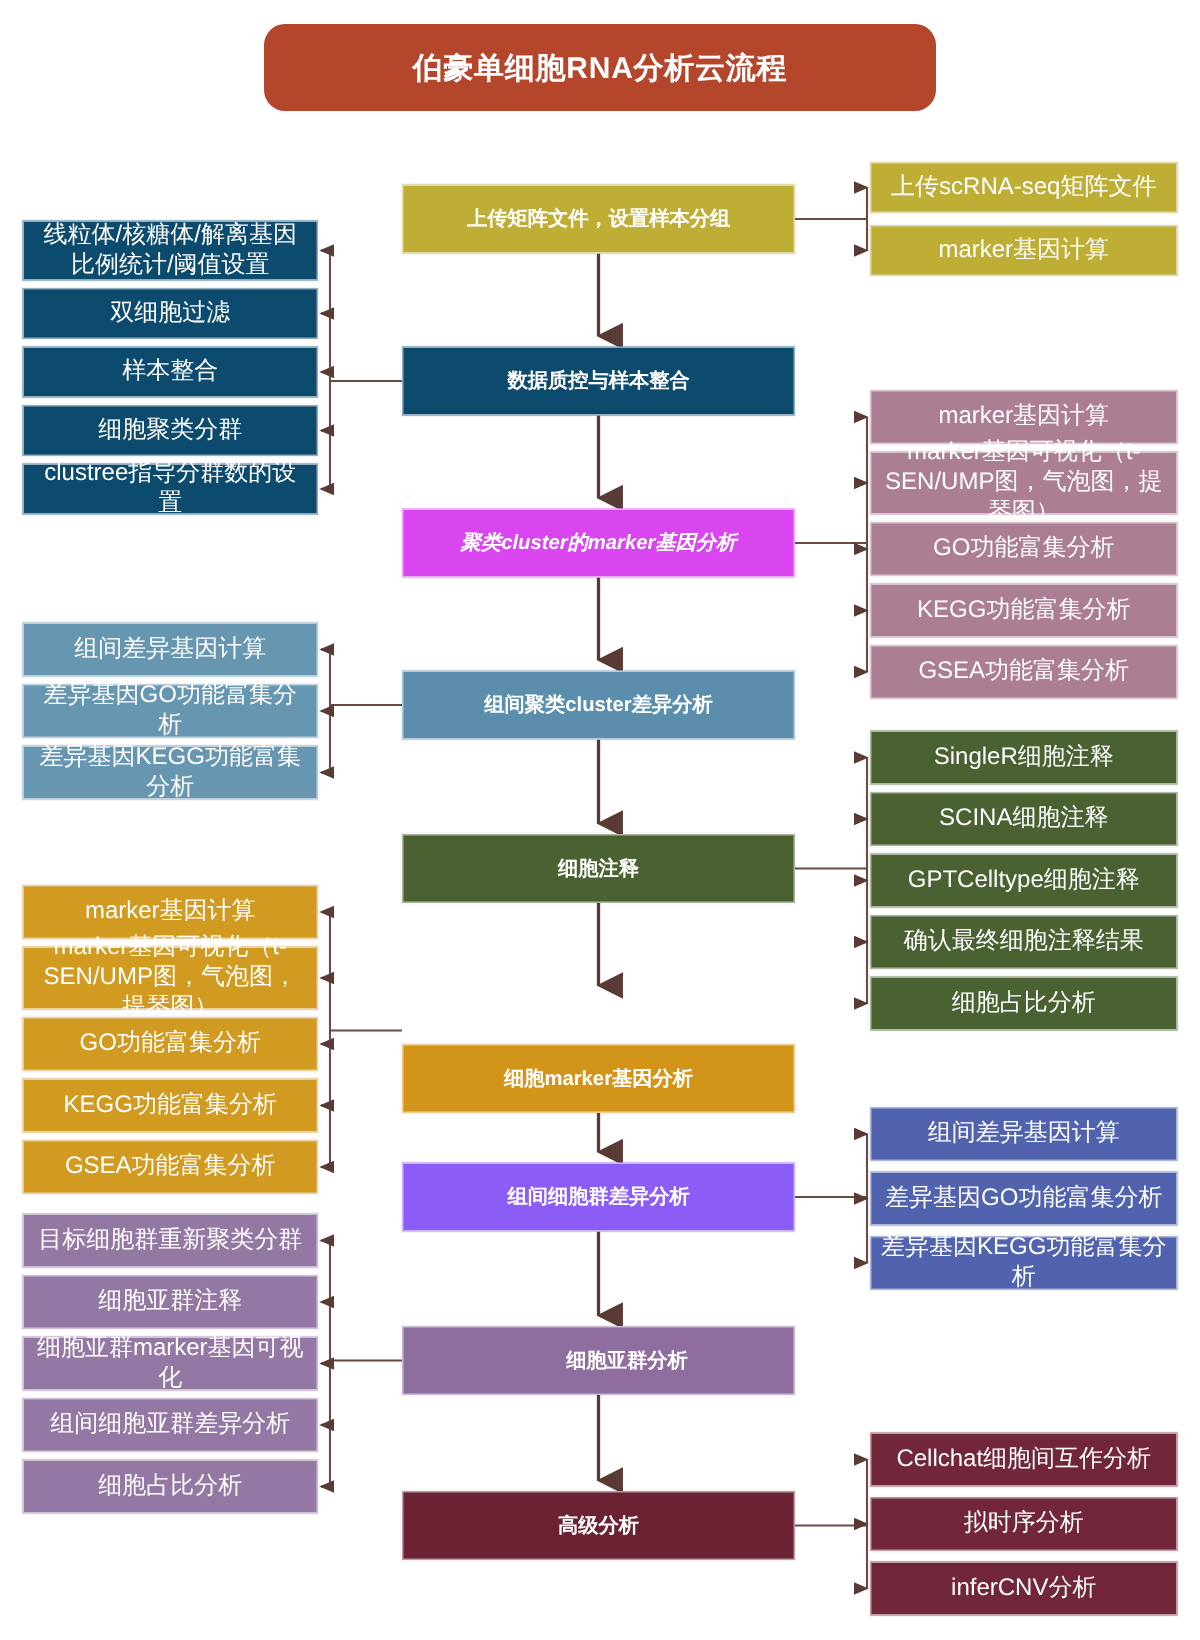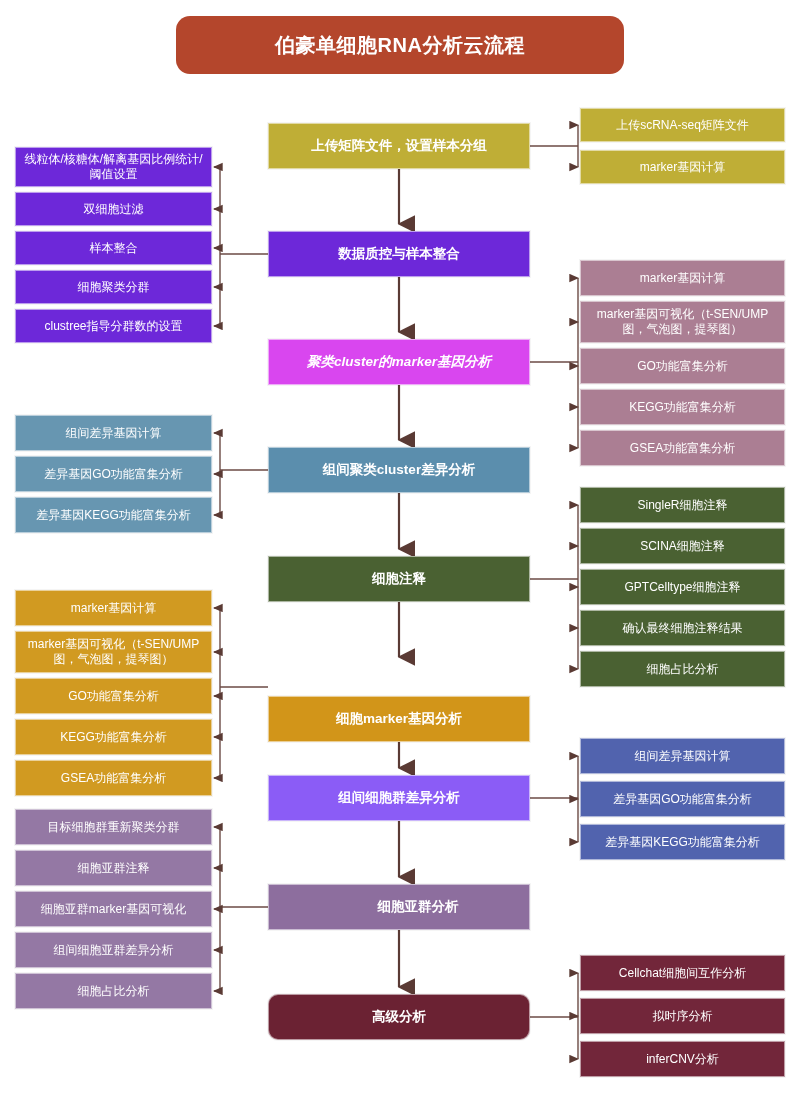--- a/index.html
+++ b/index.html
@@ -30,39 +30,39 @@
     color:#ffffff;
     line-height:1.25;
     border:1px solid rgba(255,255,255,.55);
     box-shadow:0 0 0 1px rgba(0,0,0,.04);
     padding:2px 6px;
   }
   .main-node{
     font-weight:bold;font-size:13.5px;
     left:268px;width:262px;height:46px;
   }
-  .side-node{font-size:12px;font-weight:normal;}
+  .side-node{font-size:16px;font-weight:normal;}
   .left-node{left:15px;width:197px;}
   .right-node{left:580px;width:205px;}
 
   
   .c-gold      {background:#bfae36;}
-  .c-teal      {background:#6d28d9;}
+  .c-teal      {background:#0c4a6e;}
   .c-mauve     {background:#d946ef;font-style:italic;}
   .c-mauve-lt  {background:#ab7e93;}
   .c-steel     {background:#5b8ead;}
   .c-steel-lt  {background:#6796b1;}
   .c-green     {background:#4a6132;}
   .c-orange    {background:#d29519;}
   .c-orange-lt {background:#d19a21;}
   .c-indigo    {background:#8b5cf6;}
   .c-indigo-lt {background:#5163ae;}
   .c-violet    {background:#8d6e9e;padding-left:44px;}
   .c-violet-lt {background:#9478a4;}
-  .c-maroon    {background:#6b2233;border-radius:10px;}
+  .c-maroon    {background:#6b2233;}
   .c-maroon-lt {background:#72263a;}
 
   
   #wires{position:absolute;left:0;top:0;width:800px;height:1093px;pointer-events:none;}
 </style>
 </head>
 <body>
 
 <div id="stage">
 

